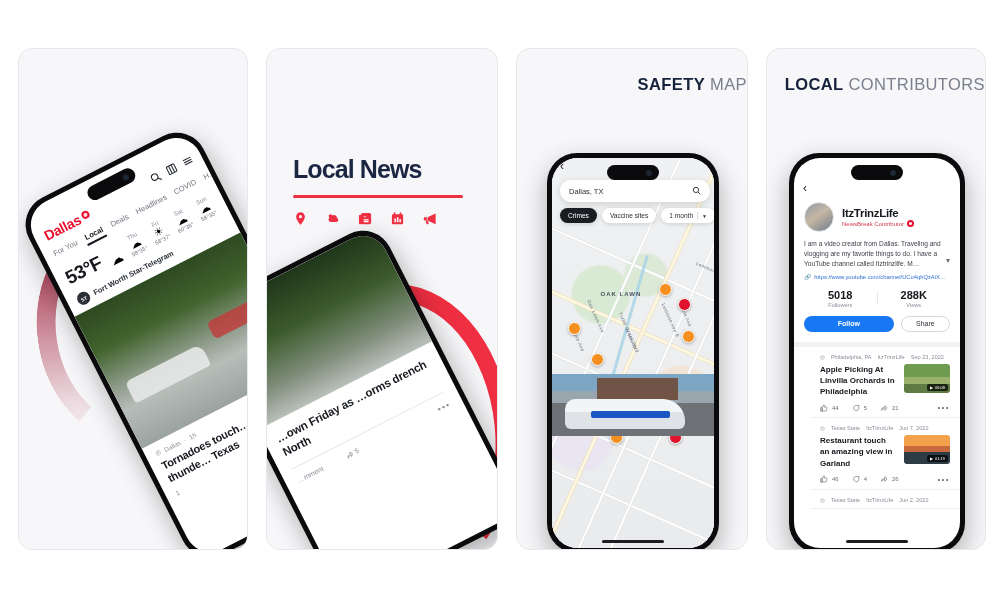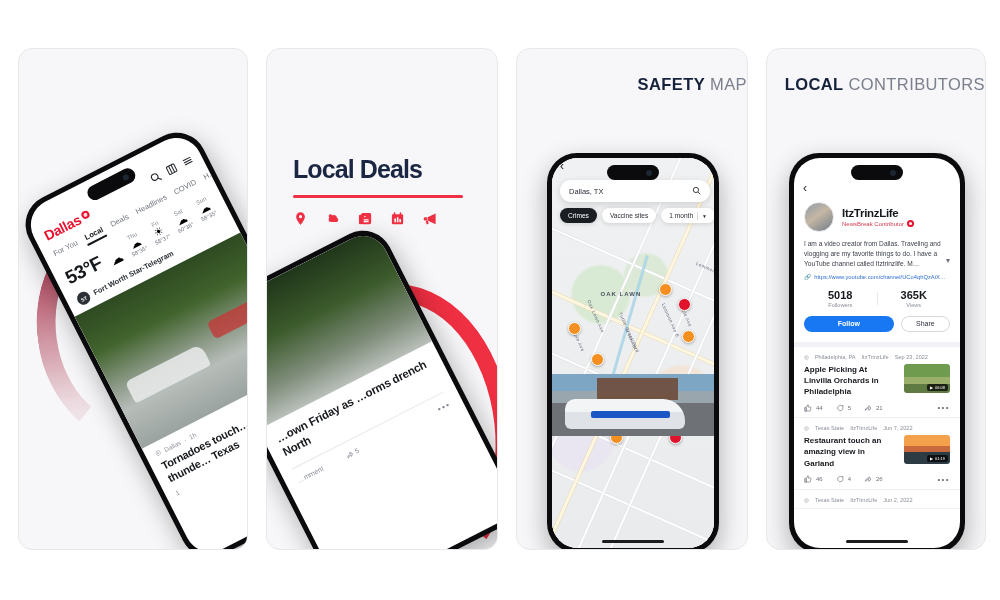--- a/index.html
+++ b/index.html
@@ -347,21 +347,21 @@
   .c-follow{
     flex:1.9; height:16px; border-radius:8px; background:#1877f2; color:#fff;
     font-size:7px; display:flex;align-items:center;justify-content:center; font-weight:600;
   }
   .c-share{
     flex:1; height:16px; border-radius:8px; background:#fff; color:#2a2f38;
     border:1px solid #d4d7dd; font-size:7px;
     display:flex;align-items:center;justify-content:center;
   }
   .c-sep{ height:5px; background:#f1f2f5; }
-  .post{ padding: 7px 10px 5px 10px; border-bottom:1px solid #f0f1f4; }
+  .post{ padding: 7px 10px 5px 10px; border-bottom:1px solid #f0f1f4;margin-left:16px; }
   .post-meta{ display:flex; gap:6px; align-items:center; font-size:5.6px; color:#8a8f99;}
   .post-main{ display:flex; gap:7px; margin-top:4px; }
   .post-title{ flex:1; font-size:8px; font-weight:700; color:#15181d; line-height:1.4;}
   .post-thumb{
     width:46px; height:29px; border-radius:3px; flex:none; position:relative; overflow:hidden;
   }
   .post-thumb.t1{ background:linear-gradient(180deg,#6f9b4e 0 45%, #9bb06a 45% 70%, #5f7b43 70% 100%); }
   .post-thumb.t2{ background:linear-gradient(180deg,#f3a24b 0 38%, #c96a3e 38% 58%, #2c3b44 58% 100%); }
   .thumb-play{
     position:absolute; right:2px; bottom:2px;
@@ -488,21 +488,21 @@
                 </svg>
               <span>5</span>
             </span>
             <span class="p2-dots">•••</span>
           </div>
         </div>
       </div>
     </div>
 
     <div class="p2-title">
-      <div class="l1">Local Deals</div>
+      <div class="l1">Local News</div>
       <div class="p2-rule"></div>
       <div class="p2-icons">
         <span>
           <svg width="15" height="15" viewBox="0 0 24 24" fill="currentColor">
               <path d="M12 2C8.1 2 5 5.1 5 9c0 5.3 7 13 7 13s7-7.7 7-13c0-3.9-3.1-7-7-7zm0 9.5A2.5 2.5 0 1 1 12 6.5a2.5 2.5 0 0 1 0 5z"></path>
             </svg>
         </span>
         <span>
           <svg width="16" height="15" viewBox="0 0 24 24" fill="currentColor">
               <path d="M18.5 11a5 5 0 0 0-9.6-1.6A4 4 0 0 0 5 13.5 4 4 0 0 0 9 17.5h9a3.5 3.5 0 0 0 .5-6.5z"></path>
@@ -670,21 +670,21 @@
           <span style="overflow:hidden;white-space:nowrap;text-overflow:ellipsis;">https://www.youtube.com/channel/UCo4qhQzAiXmt…</span>
         </div>
 
         <div class="c-stats">
           <div class="c-stat">
             <div class="v">5018</div>
             <div class="k">Followers</div>
           </div>
           <div class="c-divider"></div>
           <div class="c-stat">
-            <div class="v">365K</div>
+            <div class="v">288K</div>
             <div class="k">Views</div>
           </div>
         </div>
 
         <div class="c-btns">
           <div class="c-follow">Follow</div>
           <div class="c-share">Share</div>
         </div>
 
         <div class="c-sep"></div>

